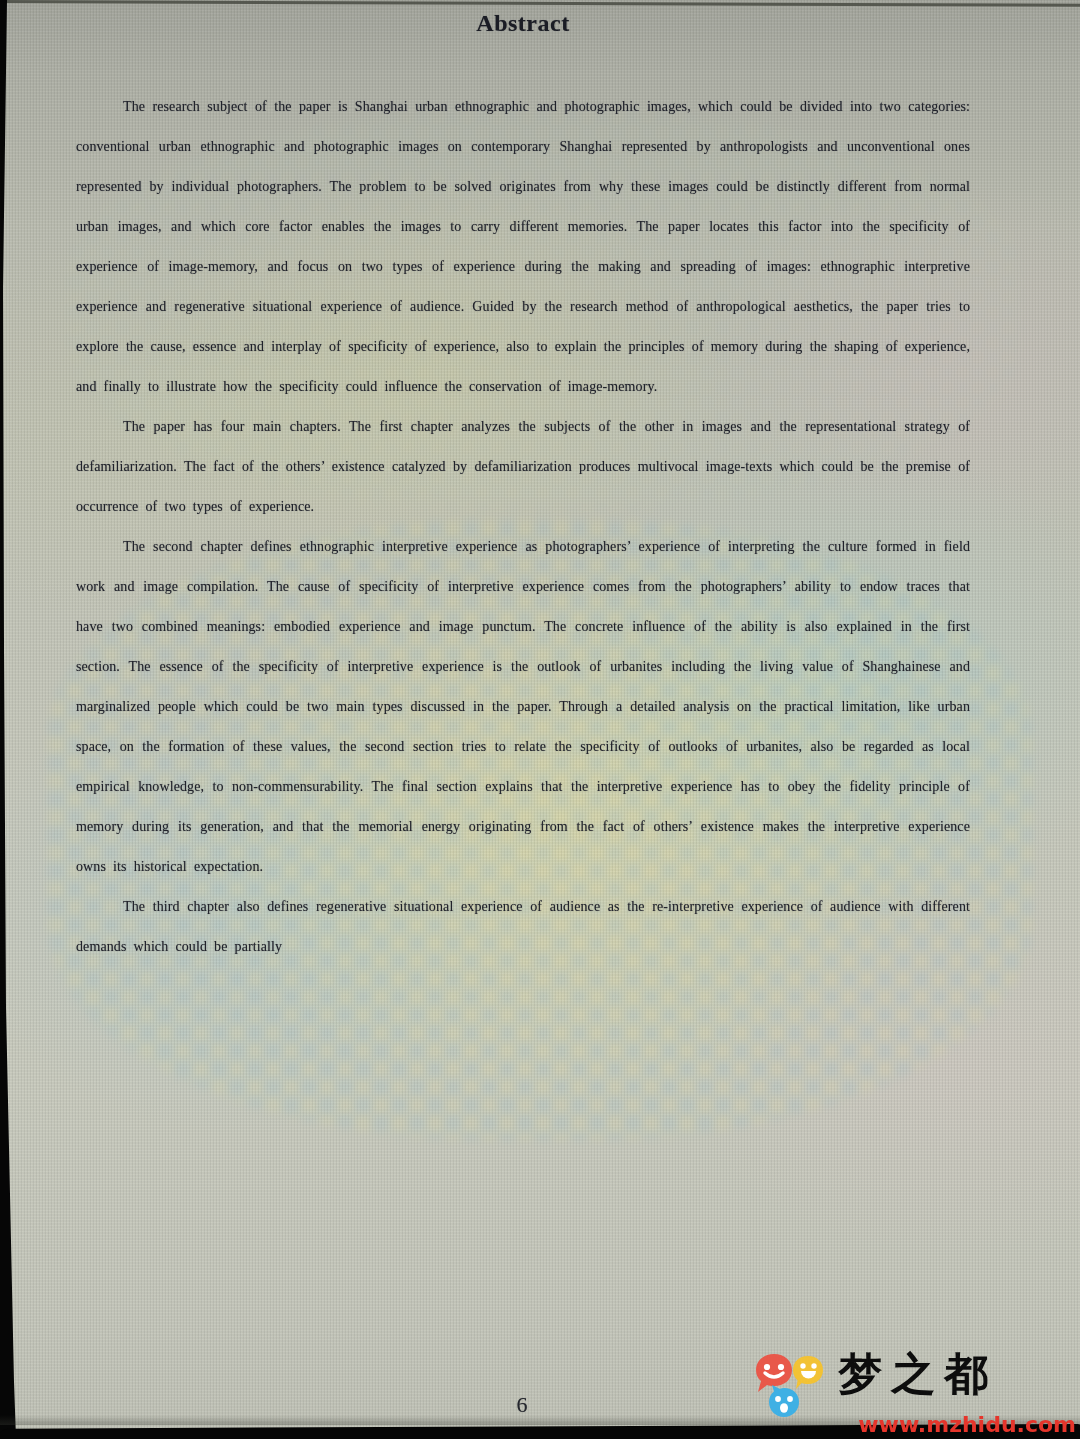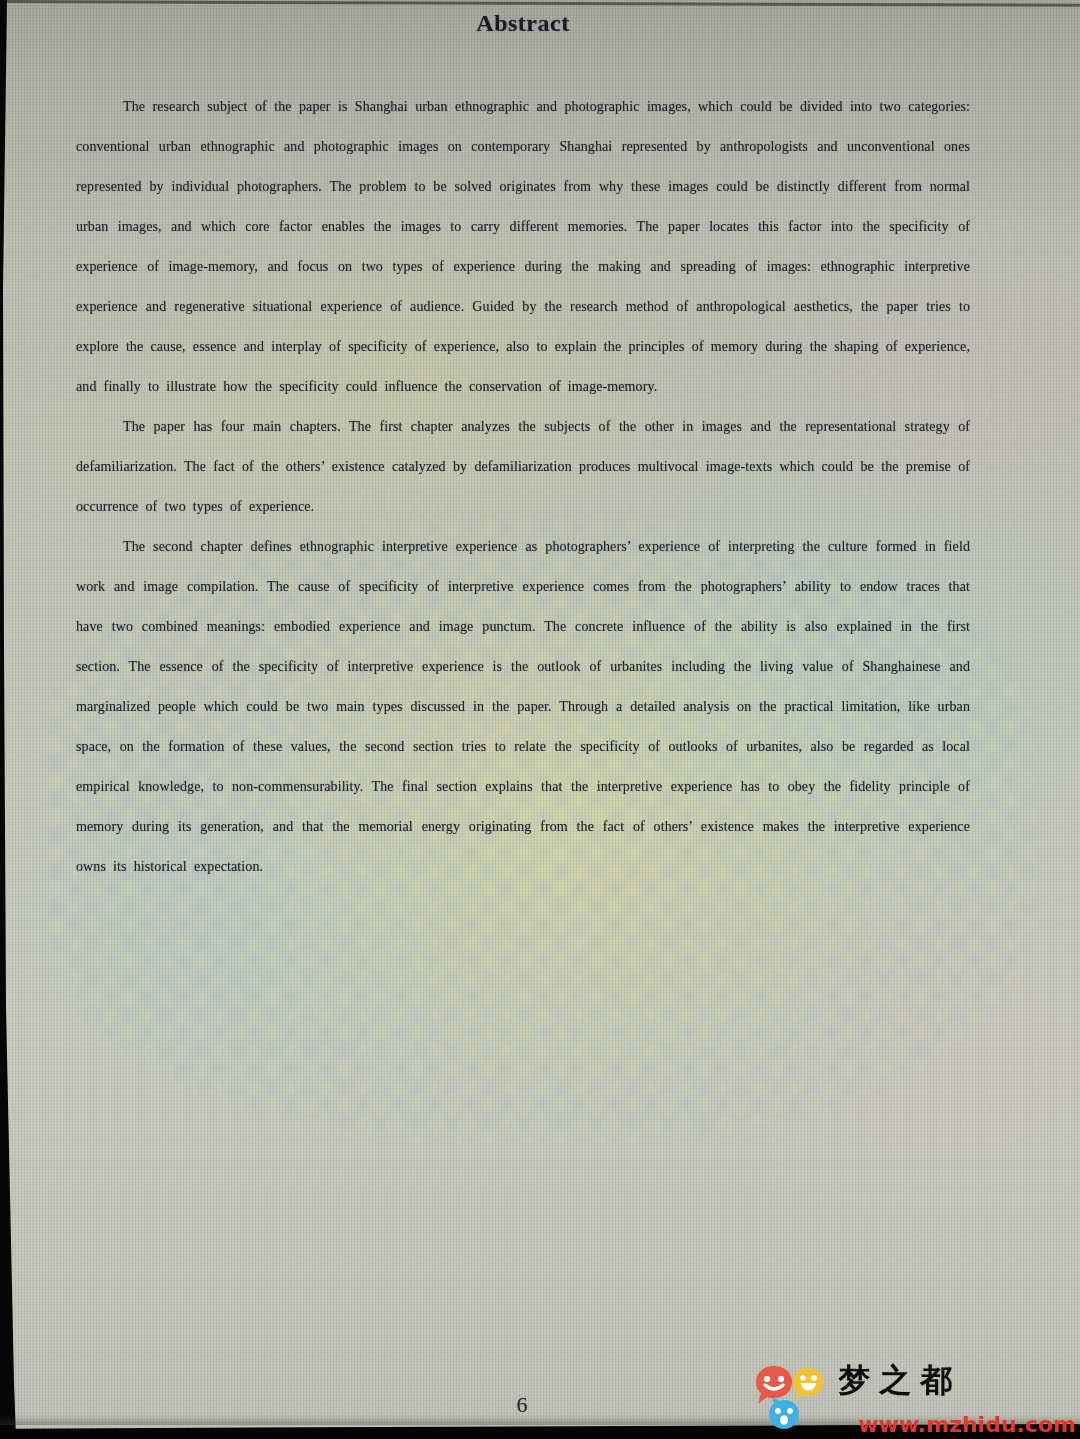--- a/index.html
+++ b/index.html
@@ -86,21 +86,21 @@
   }
 
   
   .watermark {
     position:absolute; right:4px; bottom:2px; display:flex; align-items:flex-start;
     gap:14px; z-index:10;
   }
   .wm-bubbles { width:70px; height:66px; flex:0 0 auto; }
   .wm-text { display:flex; flex-direction:column; align-items:flex-start; }
   .wm-name {
-    font-family:"DejaVu Sans", sans-serif; font-weight:bold; font-size:32px;
+    font-family:"DejaVu Sans", sans-serif; font-weight:bold; font-size:44px;
     line-height:1.0; color:#0d0d0d; letter-spacing:9px; white-space:nowrap;
   }
   .wm-url {
     font-family:"DejaVu Sans", sans-serif; font-weight:bold; font-size:22px;
     line-height:1.1; color:#e5352b; margin-left:20px; margin-top:17px; white-space:nowrap;
   }
 </style>
 </head>
 <body>
 
@@ -110,20 +110,21 @@
   <div class="checker-upper"></div>
   <div class="checker-main"></div>
   <div class="grain"></div>
 
   <div class="page-content">
     <h1 class="title">Abstract</h1>
     <div class="body-text">
       <p>The research subject of the paper is Shanghai urban ethnographic and photographic images, which could be divided into two categories: conventional urban ethnographic and photographic images on contemporary Shanghai represented by anthropologists and unconventional ones represented by individual photographers. The problem to be solved originates from why these images could be distinctly different from normal urban images, and which core factor enables the images to carry different memories. The paper locates this factor into the specificity of experience of image-memory, and focus on two types of experience during the making and spreading of images: ethnographic interpretive experience and regenerative situational experience of audience. Guided by the research method of anthropological aesthetics, the paper tries to explore the cause, essence and interplay of specificity of experience, also to explain the principles of memory during the shaping of experience, and finally to illustrate how the specificity could influence the conservation of image-memory.</p>
       <p>The paper has four main chapters. The first chapter analyzes the subjects of the other in images and the representational strategy of defamiliarization. The fact of the others’ existence catalyzed by defamiliarization produces multivocal image-texts which could be the premise of occurrence of two types of experience.</p>
       <p>The second chapter defines ethnographic interpretive experience as photographers’ experience of interpreting the culture formed in field work and image compilation. The cause of specificity of interpretive experience comes from the photographers’ ability to endow traces that have two combined meanings: embodied experience and image punctum. The concrete influence of the ability is also explained in the first section. The essence of the specificity of interpretive experience is the outlook of urbanites including the living value of Shanghainese and marginalized people which could be two main types discussed in the paper. Through a detailed analysis on the practical limitation, like urban space, on the formation of these values, the second section tries to relate the specificity of outlooks of urbanites, also be regarded as local empirical knowledge, to non-commensurability. The final section explains that the interpretive experience has to obey the fidelity principle of memory during its generation, and that the memorial energy originating from the fact of others’ existence makes the interpretive experience owns its historical expectation.</p>
+      <p>The third chapter also defines regenerative situational experience of audience as the re-interpretive experience of audience with different demands which could be partially</p>
     </div>
   </div>
 
   <div class="page-number">6</div>
 
   <div class="edge-top"></div>
   <div class="edge-left"></div>
   <div class="edge-bottom-shadow"></div>
   <div class="edge-bottom"></div>
 

